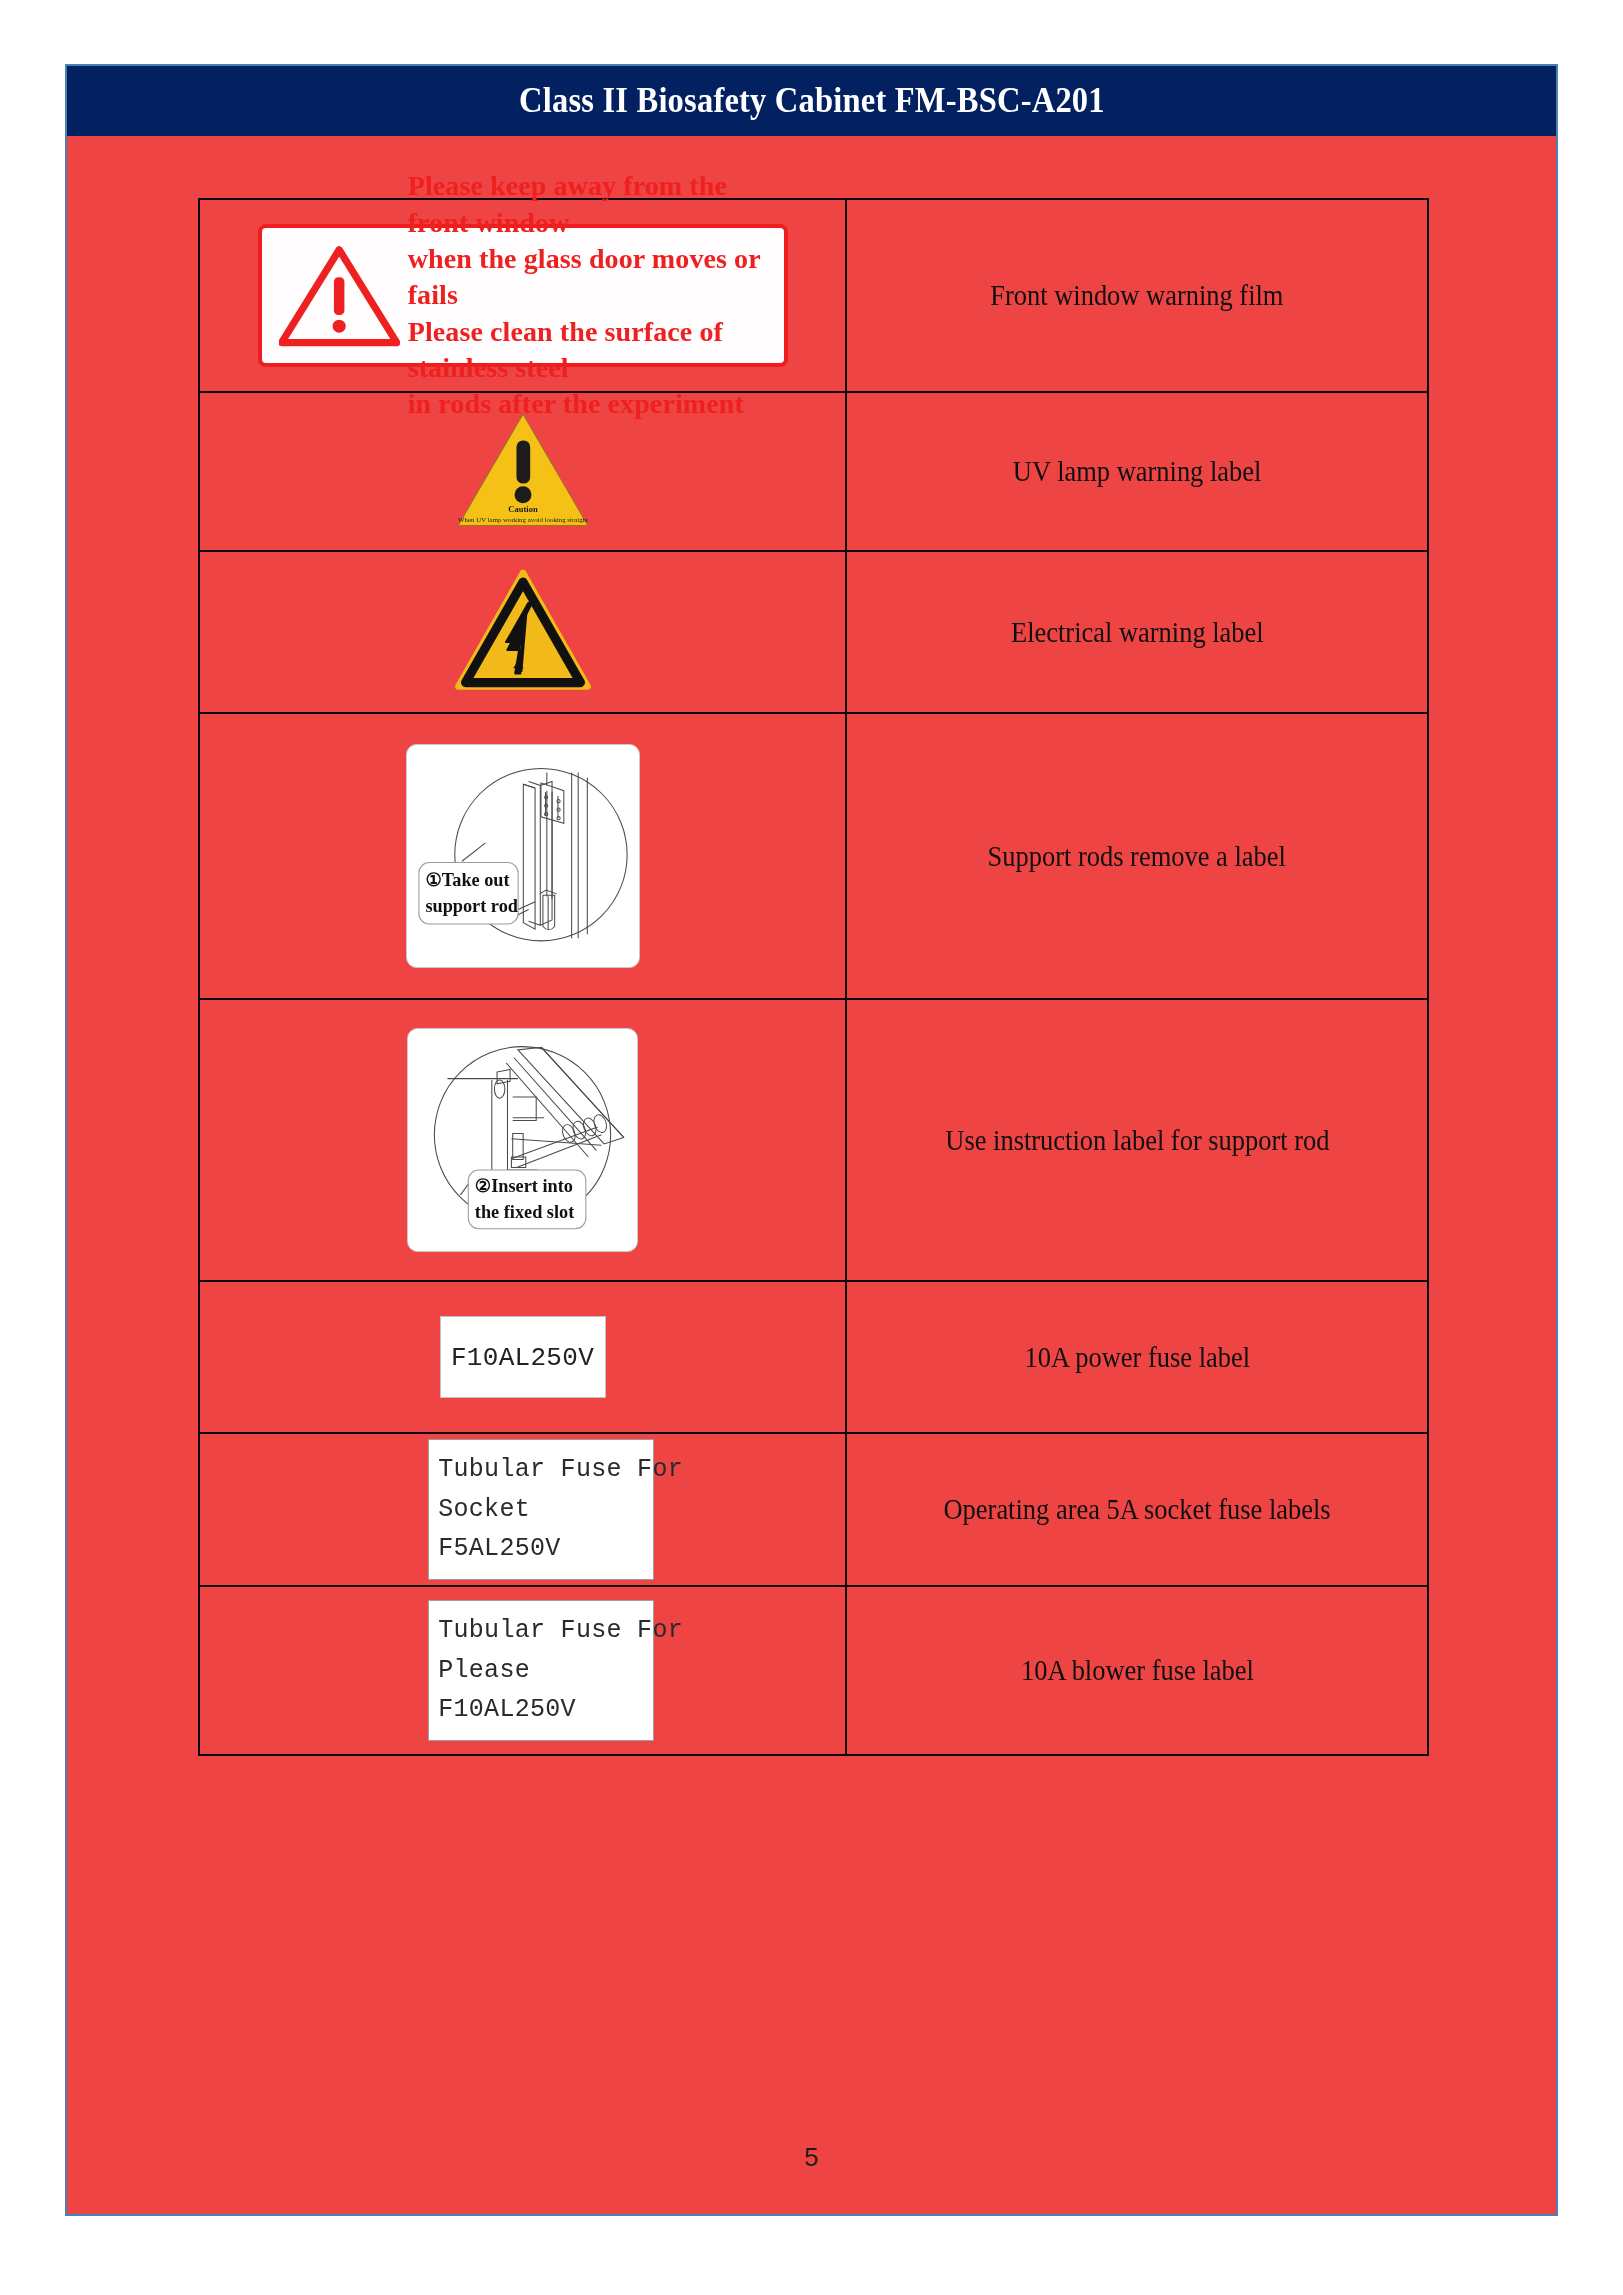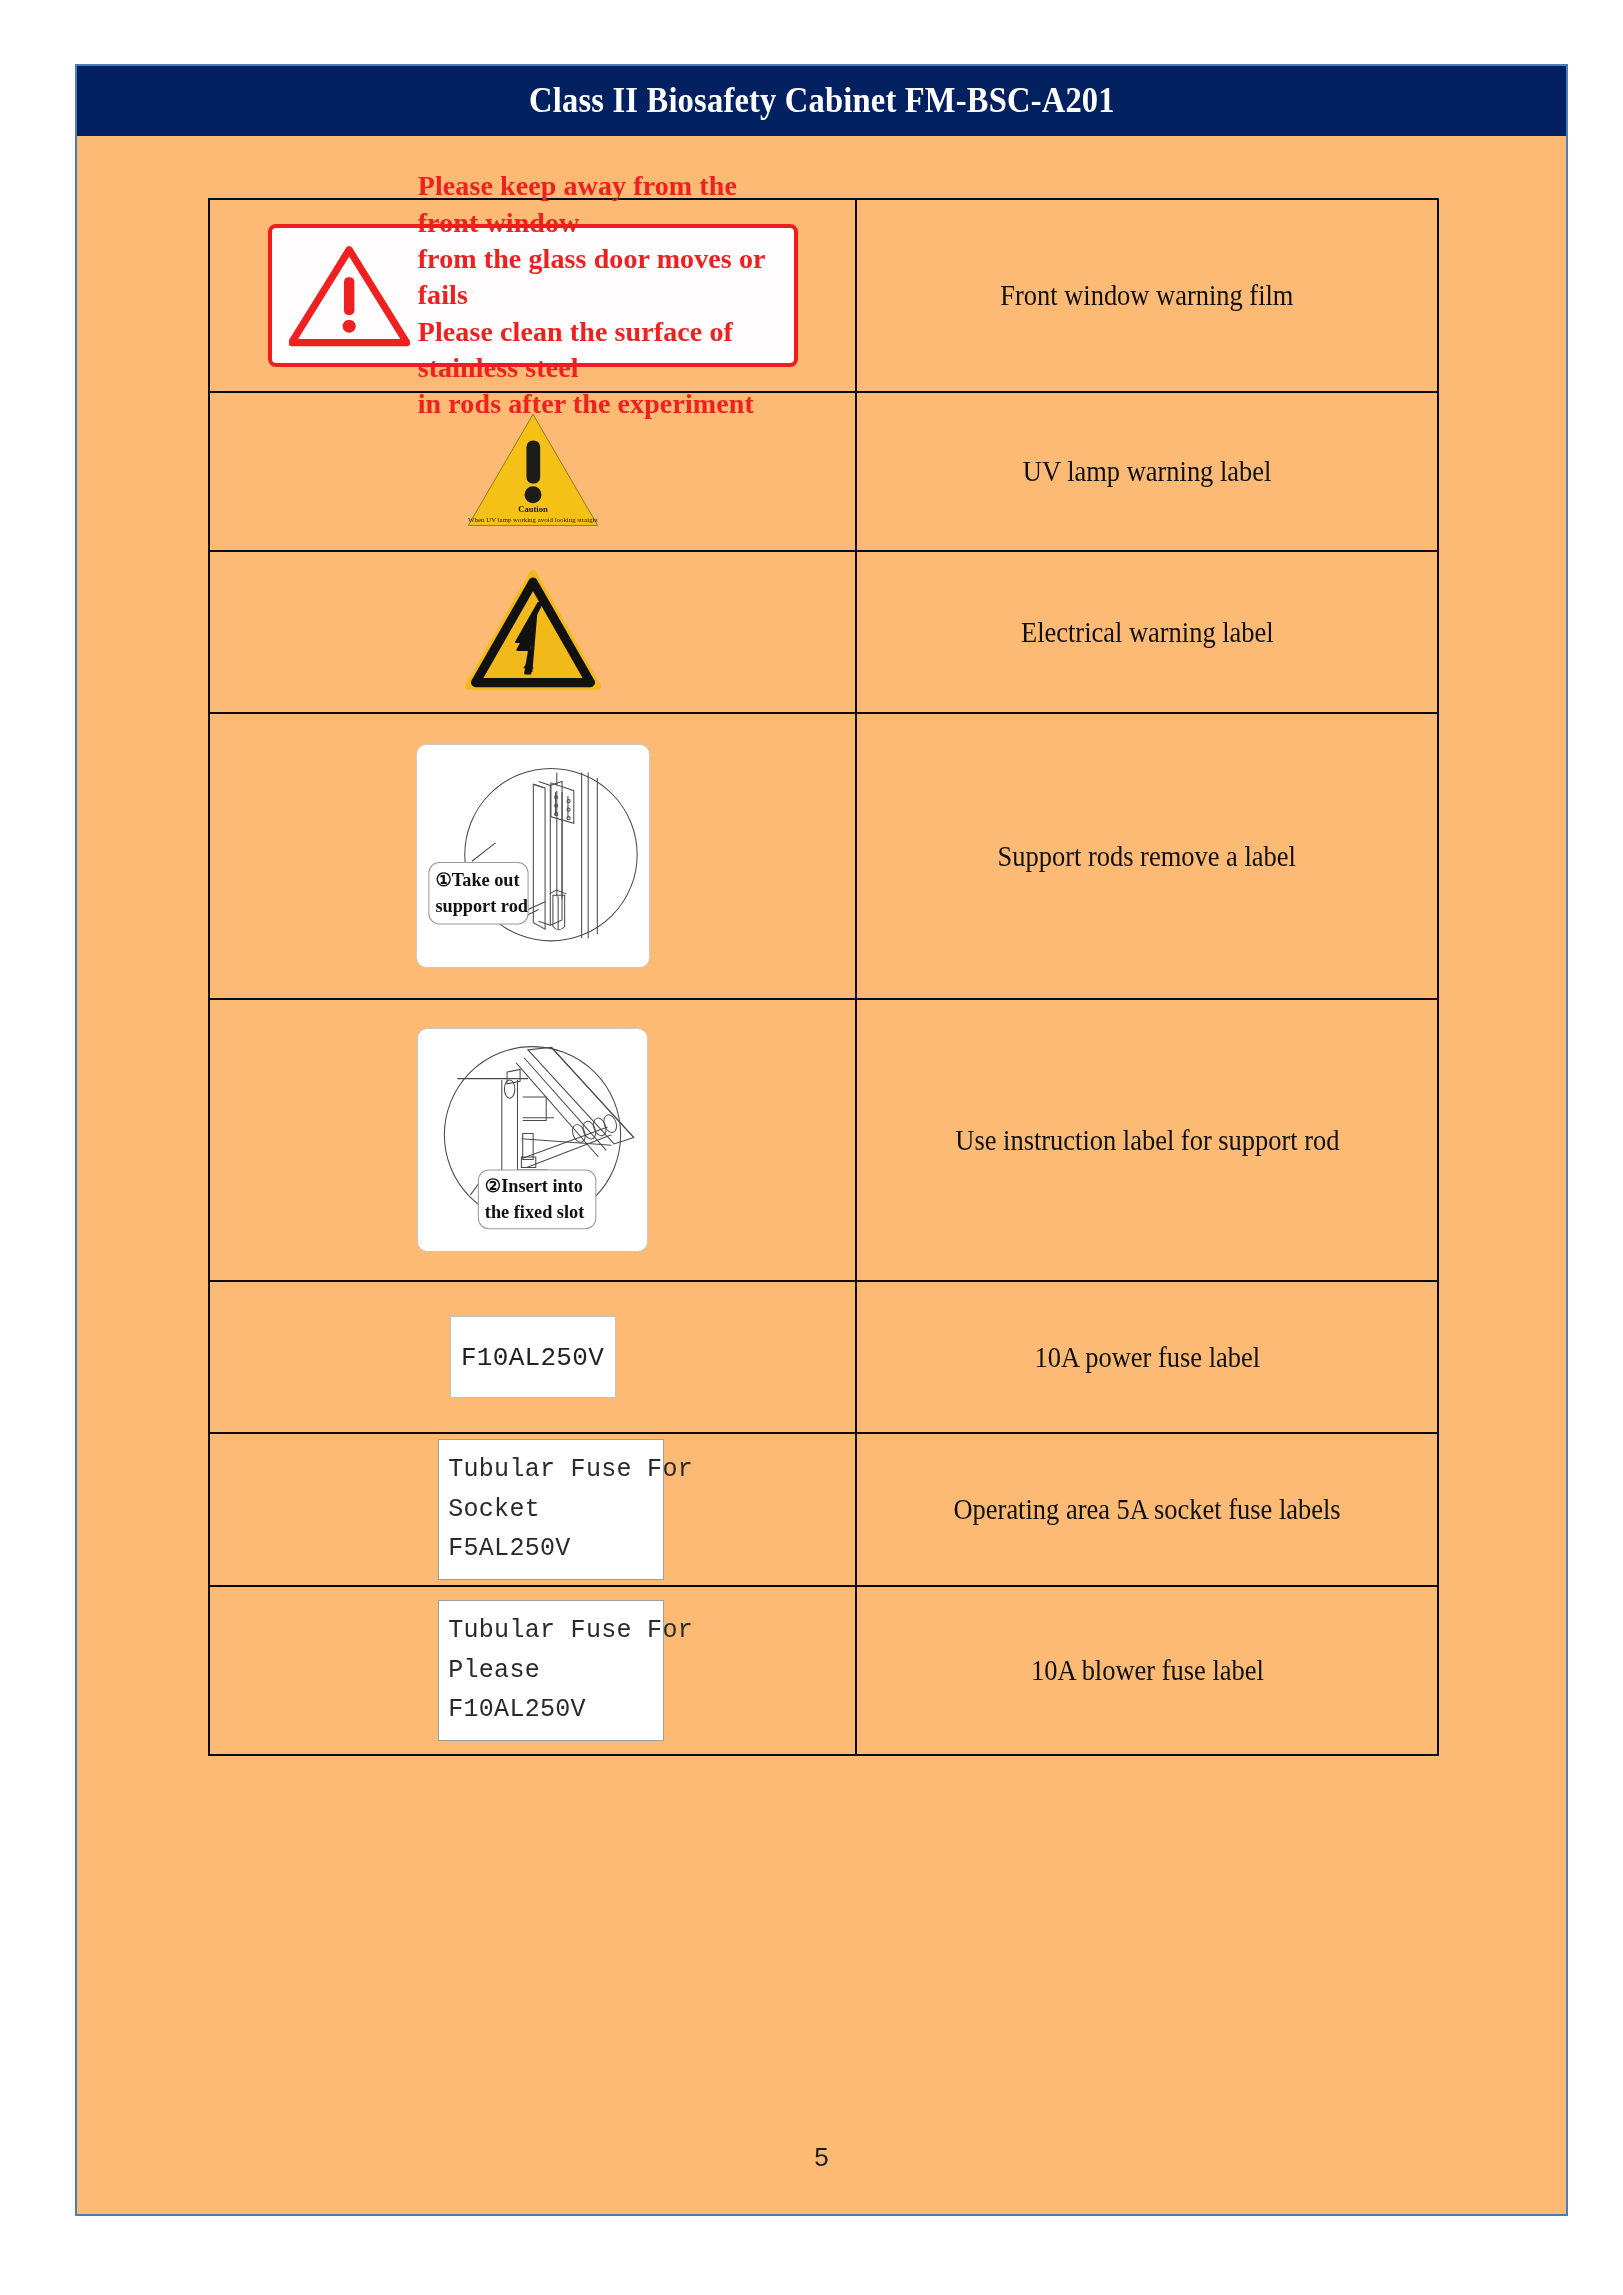--- a/index.html
+++ b/index.html
@@ -11,27 +11,27 @@
     width: 1623px;
     height: 2295px;
     position: relative;
     font-family: "Liberation Serif", serif;
     overflow: hidden;
   }
 
   
   #page-frame {
     position: absolute;
-    left: 75px;
+    left: 65px;
     top: 64px;
     width: 1493px;
     height: 2152px;
     border: 2.6px solid #4a7fb5;
     box-sizing: border-box;
-    background: #fdba74;
+    background: #ef4444;
   }
 
   
   #title-banner {
     position: absolute;
     left: 0;
     top: 0;
     width: 100%;
     height: 70px;
     background: #032060;
@@ -212,21 +212,21 @@
           <div class="warn-film">
             <div class="tri-wrap">
               <svg width="121" height="105" viewBox="0 0 185 160">
                 <polygon points="92,10 180,152 4,152" fill="none" stroke="#ee2020" stroke-width="11" stroke-linejoin="round"></polygon>
                 <rect x="84" y="52" width="16" height="58" rx="7" fill="#ee2020"></rect>
                 <circle cx="92" cy="127" r="10" fill="#ee2020"></circle>
               </svg>
             </div>
             <div class="film-lines">
               <div>Please keep away from the front window</div>
-              <div>from the glass door moves or fails</div>
+              <div>when the glass door moves or fails</div>
               <div>Please clean the surface of stainless steel</div>
               <div>in rods after the experiment</div>
             </div>
           </div>
         </td>
         <td class="desc-cell">
           <span class="desc-text">Front window warning film</span>
         </td>
       </tr>
 

